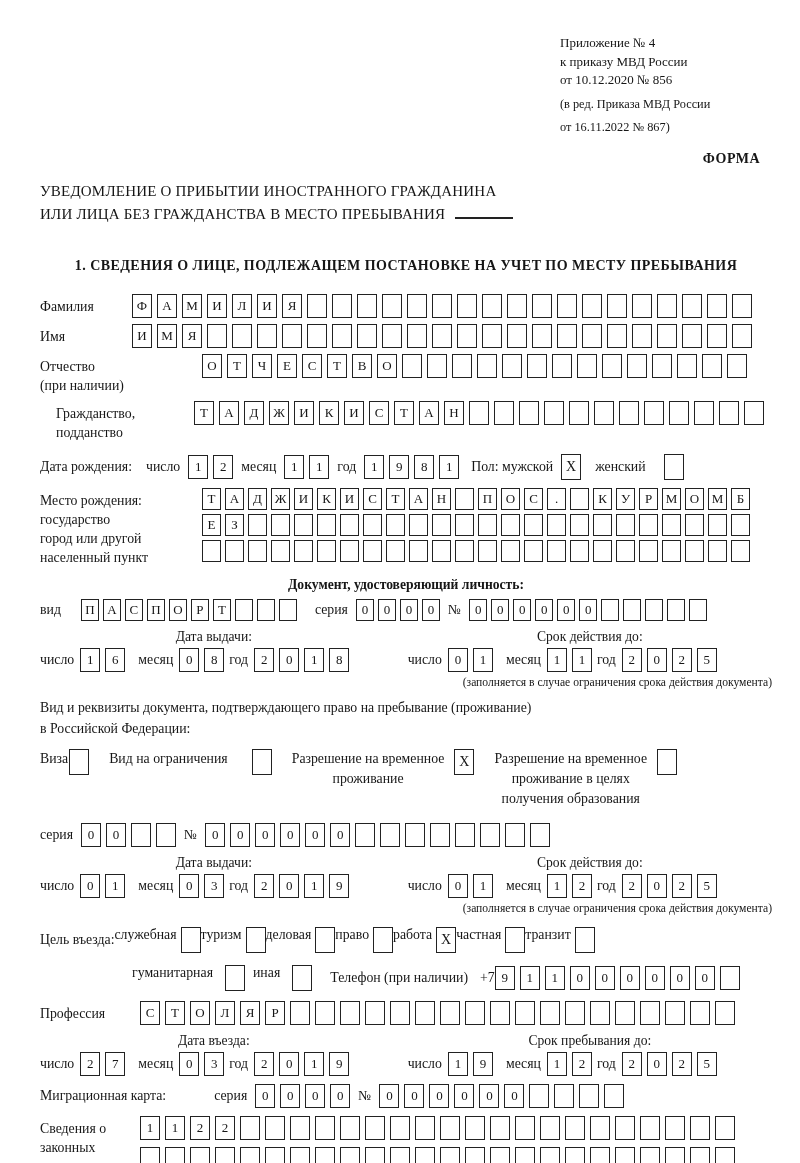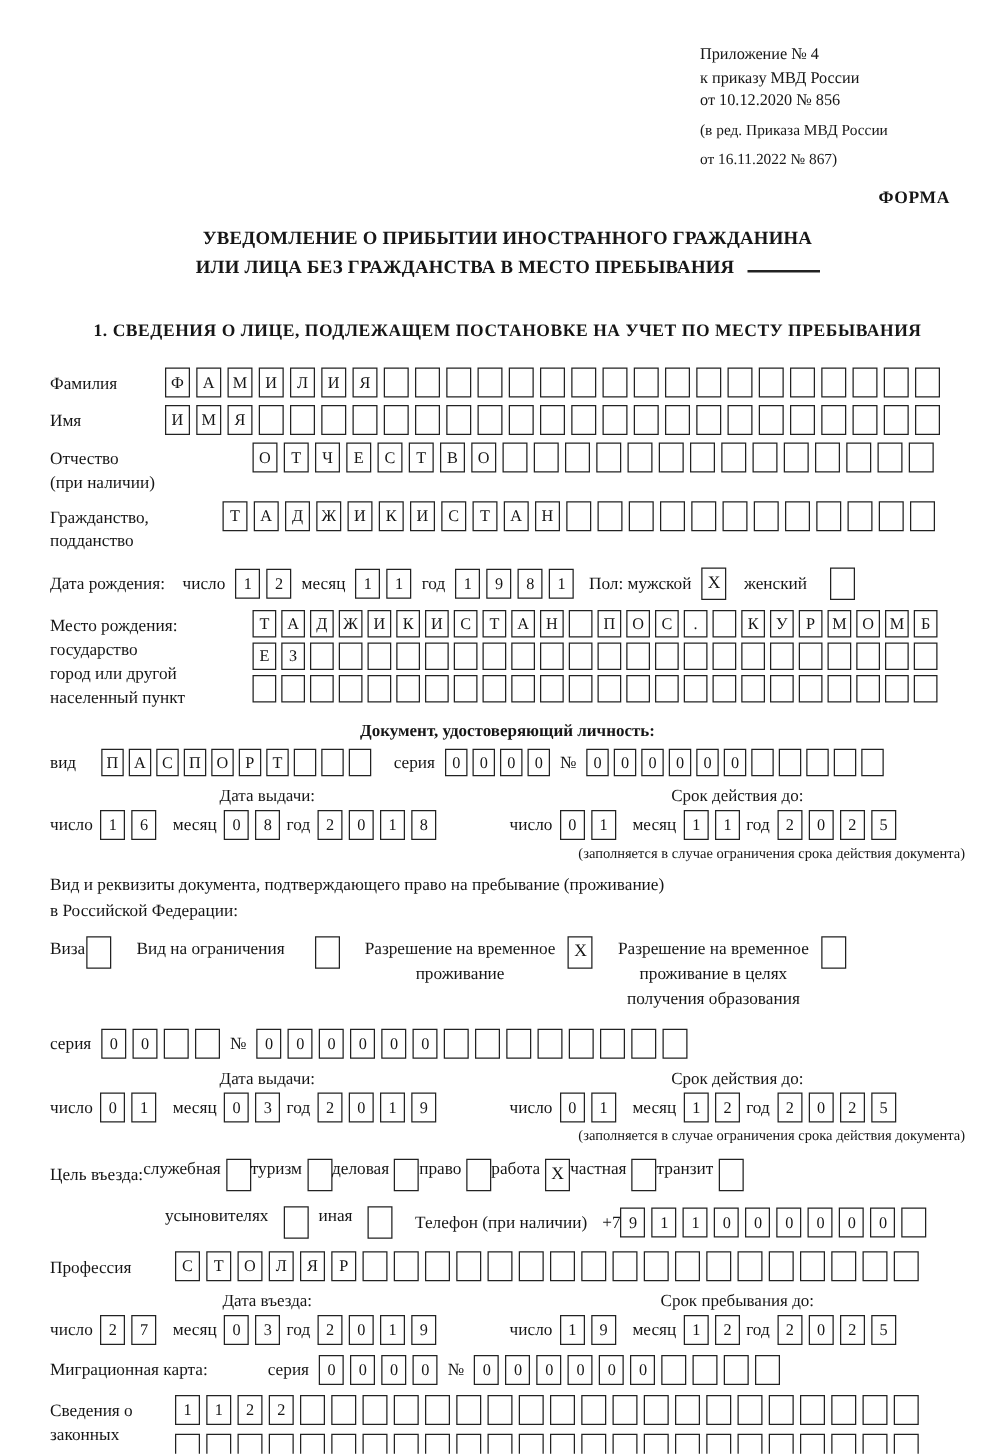--- a/index.html
+++ b/index.html
@@ -11,31 +11,31 @@
     font-size: 13.8px;
   }
   .page { padding: 34px 28px 0 40px; }
 
   
   .hdr { margin-left: 520px; line-height: 18.5px; font-size: 13px; }
   .hdr .sub { margin-top: 5px; font-size: 12.3px; }
   .form-label { text-align: right; font-weight: bold; margin: 14px 12px 0 0; font-size: 14px; letter-spacing: .5px; }
 
   
-  .title { text-align: center; font-weight: bold; font-size: 15px; line-height: 23px; margin-top: 13px; letter-spacing: .2px; }
+  .title { font-weight: normal; font-size: 15px; line-height: 23px; margin-top: 13px; letter-spacing: .2px; }
   .title-underline { display: inline-block; width: 58px; border-bottom: 2px solid #222; margin-left: 10px; }
   .section-heading { text-align: center; font-weight: bold; font-size: 14px; letter-spacing: .45px; margin-top: 32px; }
 
   
   .row { display: flex; align-items: flex-start; margin-top: 6px; }
   .lbl { flex: 0 0 auto; line-height: 19px; padding-top: 3px; }
   .ml { white-space: pre-line; }
   .w92  { width: 92px; }
   .w162 { width: 162px; }
-  .w138 { width: 138px; }
+  .w138 { width: 138px; margin-left: 16px; }
   .w100 { width: 100px; }
 
   
   .cells { display: flex; gap: 5px; align-items: center; flex: 0 0 auto; }
   .cells .cell {
     width: 20px; height: 24px; flex: 0 0 auto;
     border: 1.7px solid #222;
     display: flex; align-items: center; justify-content: center;
     font-size: 13px; line-height: 1;
   }
@@ -565,21 +565,21 @@
     <span class="opt">
         <span>транзит</span>
         <span class="cells chk">
           <span class="cell"></span>
         </span>
       </span>
   </div>
 
   <div class="purpose-row indent92">
     <span class="opt">
-        <span>усыновителях</span>
+        <span>гуманитарная</span>
         <span class="cells chk" style="margin-left:8px">
           <span class="cell"></span>
         </span>
       </span>
     <span class="opt" style="margin-left:8px">
         <span>иная</span>
         <span class="cells chk" style="margin-left:8px">
           <span class="cell"></span>
         </span>
       </span>

